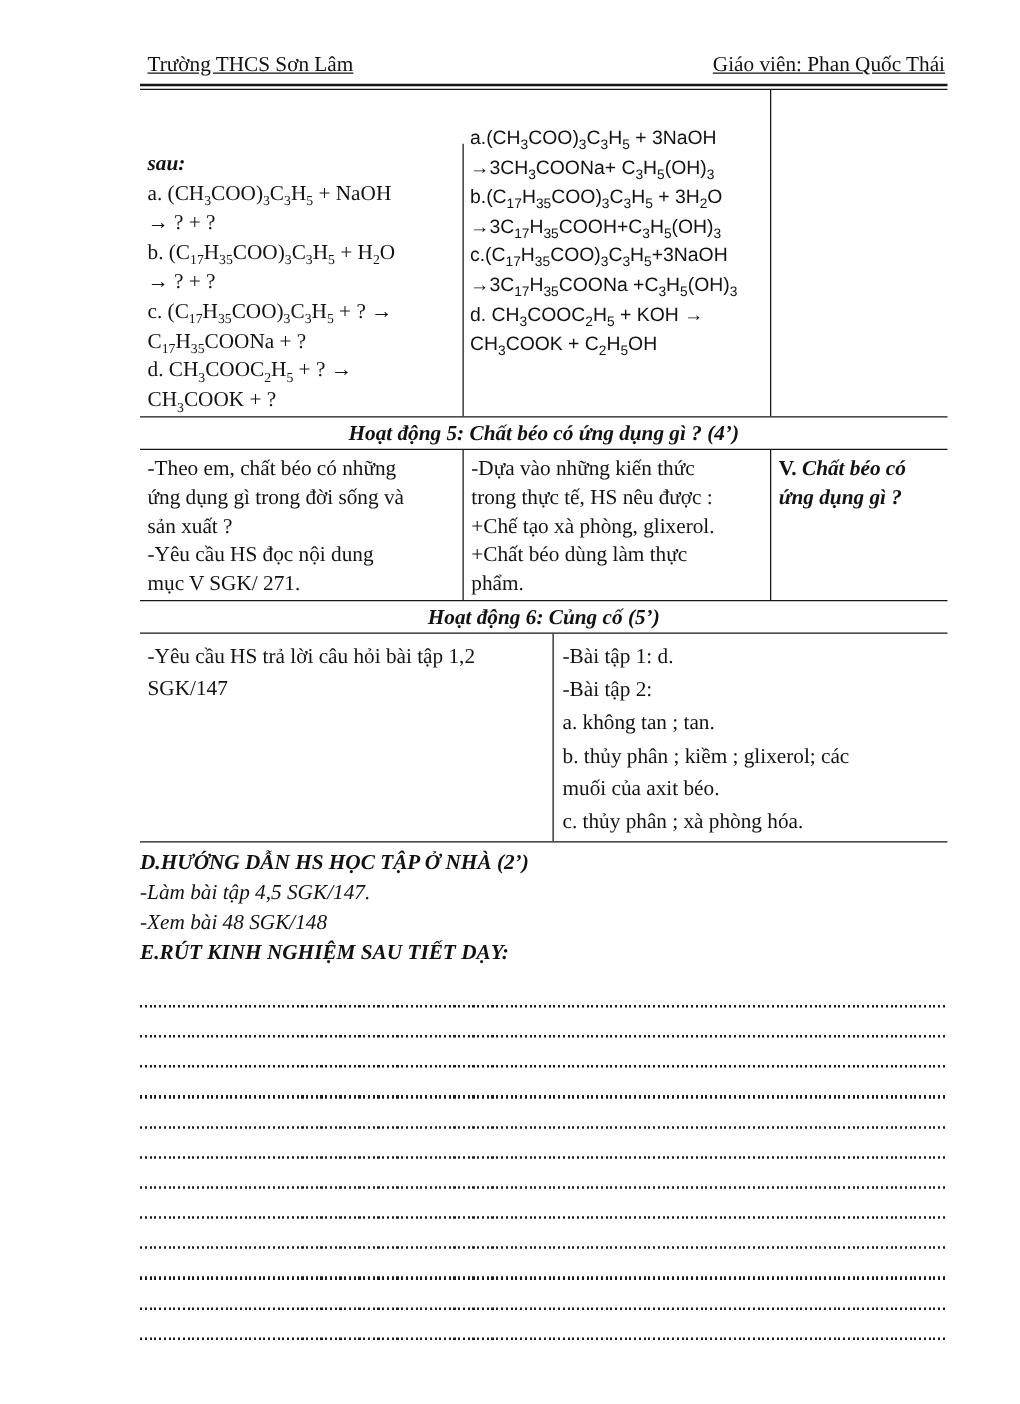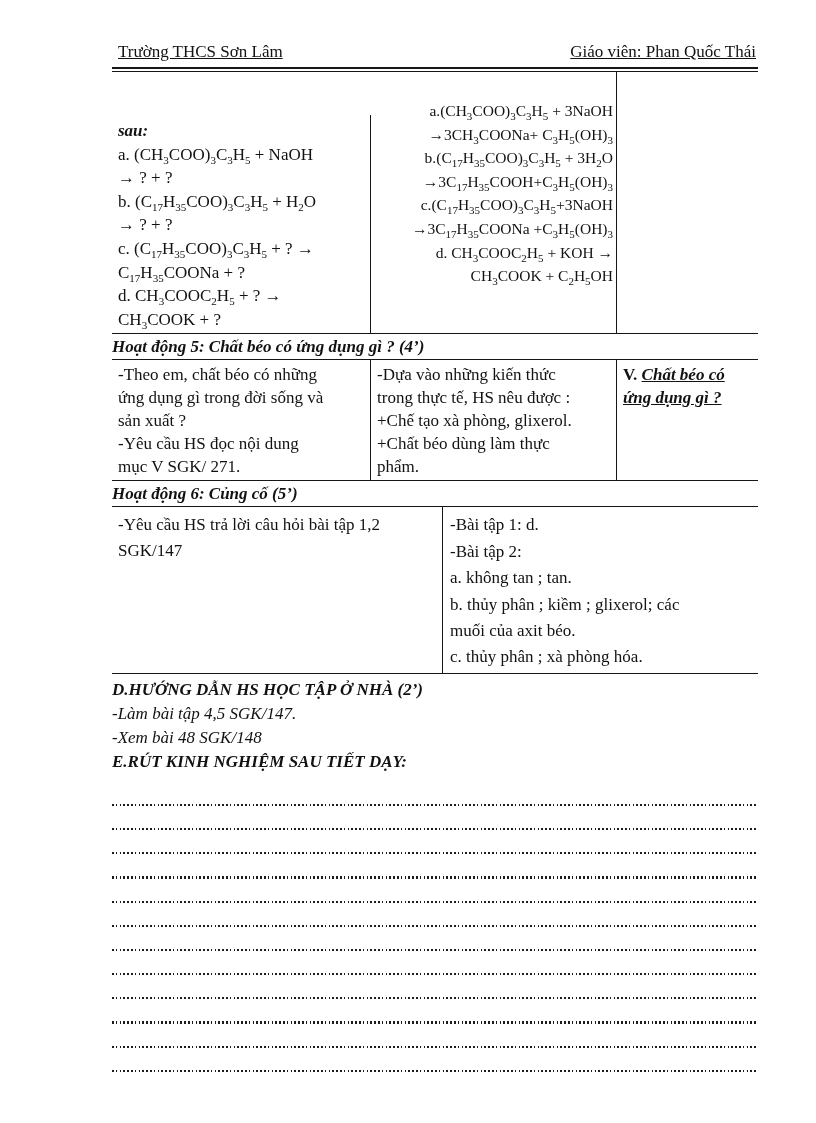--- a/index.html
+++ b/index.html
@@ -12,34 +12,34 @@
   .page { position:relative; width:816px; height:1123px; overflow:hidden; background:#fff; }
   .content { position:absolute; left:112px; top:40px; width:646px; }
 
   .hdr { display:flex; justify-content:space-between; align-items:flex-end; padding:0 2px 3px 6px; line-height:24px;text-decoration:underline; }
   .rule-double { height:5px; border-top:2.4px solid #161616; border-bottom:1.1px solid #161616; }
 
   
   .row { display:flex; border-bottom:1.2px solid #161616; }
   .cA1 { width:259px; border-right:1.2px solid #161616; padding:4px 5px 2px 6px;margin-top:43px; }
   .cA2 { width:246px; border-right:1.2px solid #161616; padding:27px 3px 2px 5px;
-         font-family:Liberation Serif, serif; font-size:15.5px;text-align:right; }
+         font-family:Liberation Sans, sans-serif; font-size:15.5px; }
   .cA3 { flex:1; }
   .eq  { line-height:23.6px; white-space:pre-wrap; }
   sub  { font-size:11px; line-height:0; }
   .intro { font-weight:bold; font-style:italic; line-height:23.6px; }
 
-  .band { border-bottom:1.2px solid #161616; font-weight:bold; font-style:italic;
+  .band { border-bottom:1.2px solid #161616; text-align:center; font-weight:bold; font-style:italic;
           line-height:23px; padding:1px 0; }
 
   .cB1 { width:259px; border-right:1.2px solid #161616; padding:3px 5px 2px 6px; }
   .cB2 { width:246px; border-right:1.2px solid #161616; padding:3px 5px 2px 6px; }
   .cB3 { flex:1; padding:3px 3px 2px 6px; font-weight:bold; line-height:23px; }
   .para { line-height:23px; white-space:pre-wrap; }
-  .cB3 .title { font-style:italic; text-decoration:underline; white-space:pre-wrap; }
+  .cB3 .title { font-style:italic; white-space:pre-wrap; }
 
   .cC1 { width:331px; border-right:1.2px solid #161616; padding:5px 5px 2px 6px; }
   .cC2 { flex:1; padding:5px 5px 2px 7px; }
   .cC1 .para { line-height:26px; }
   .cC2 .para { line-height:26.4px; }
 
   
   .sec { margin-top:4px;font-style:italic; }
   .line { line-height:24px; white-space:pre-wrap; }
   .bold { font-weight:bold; }

